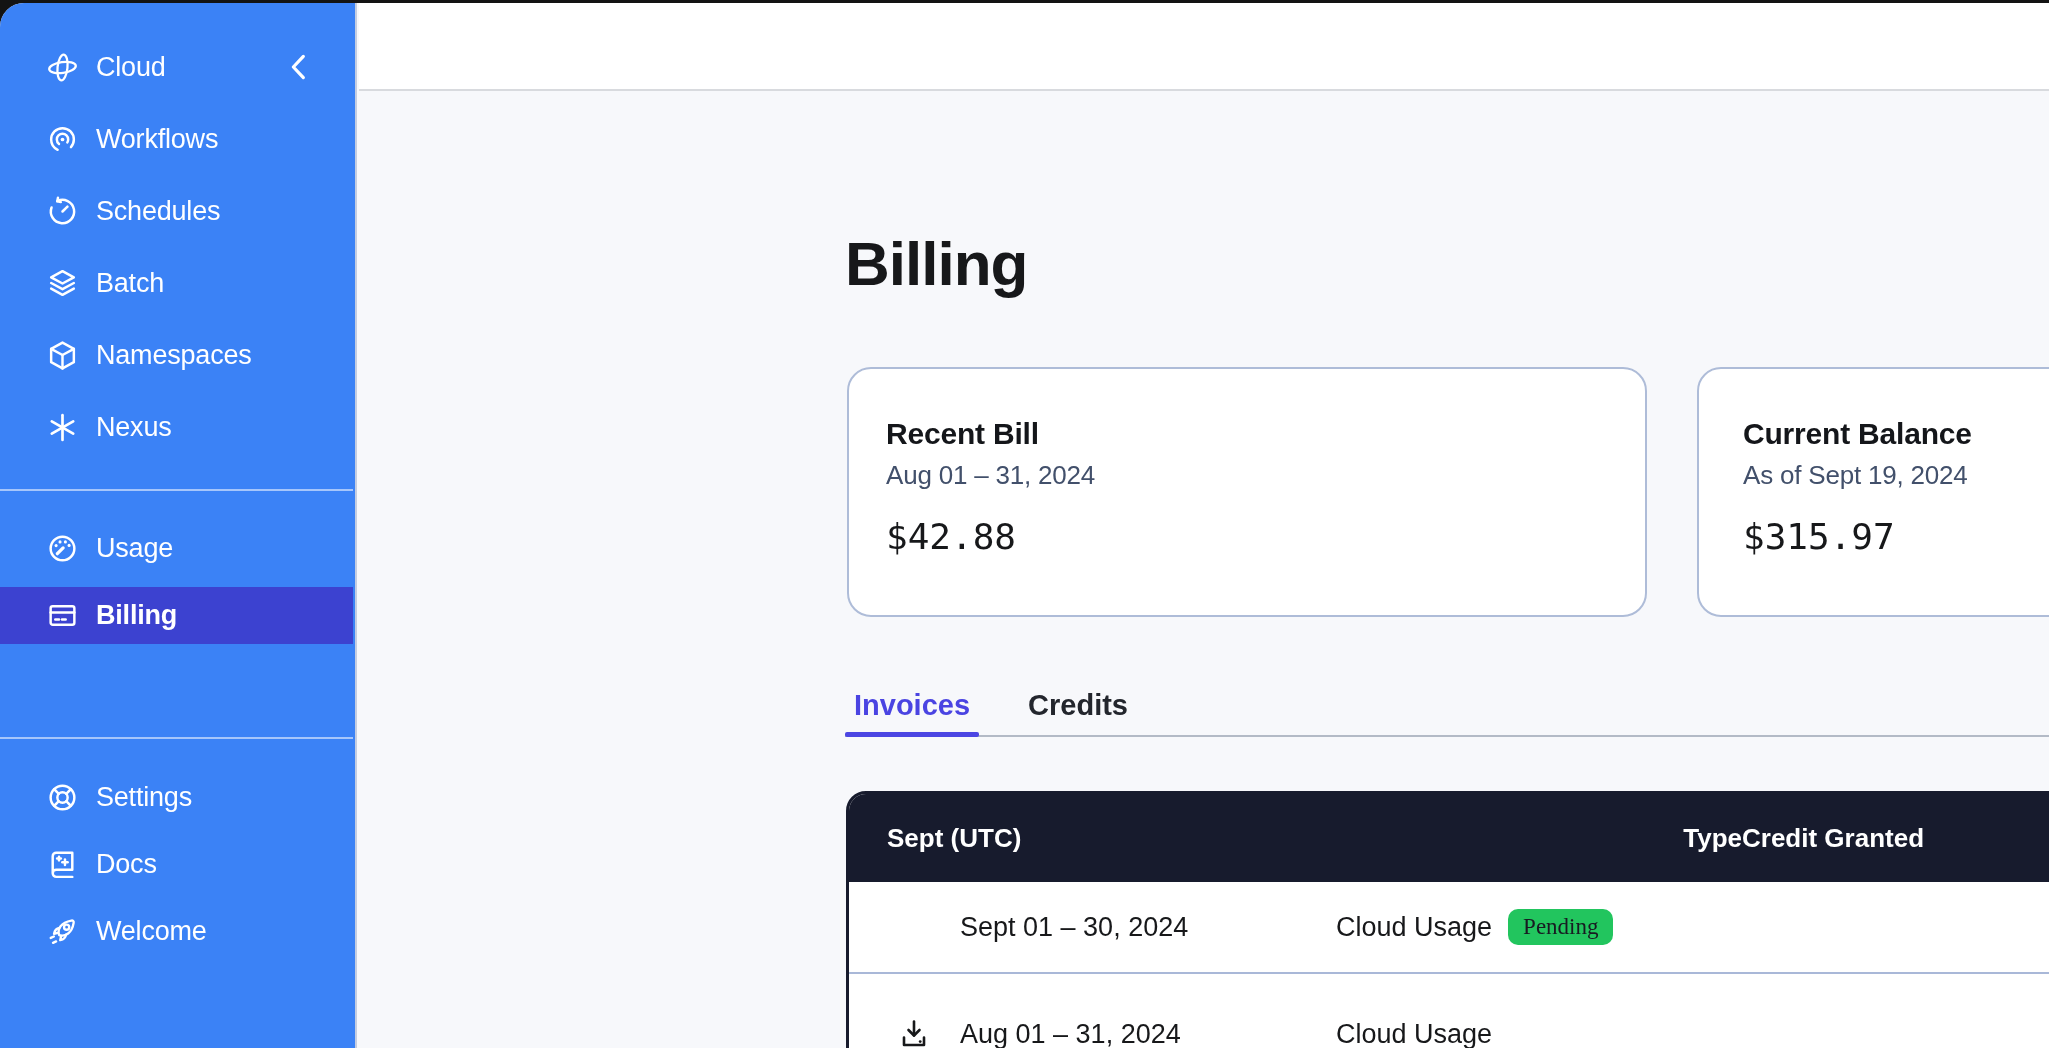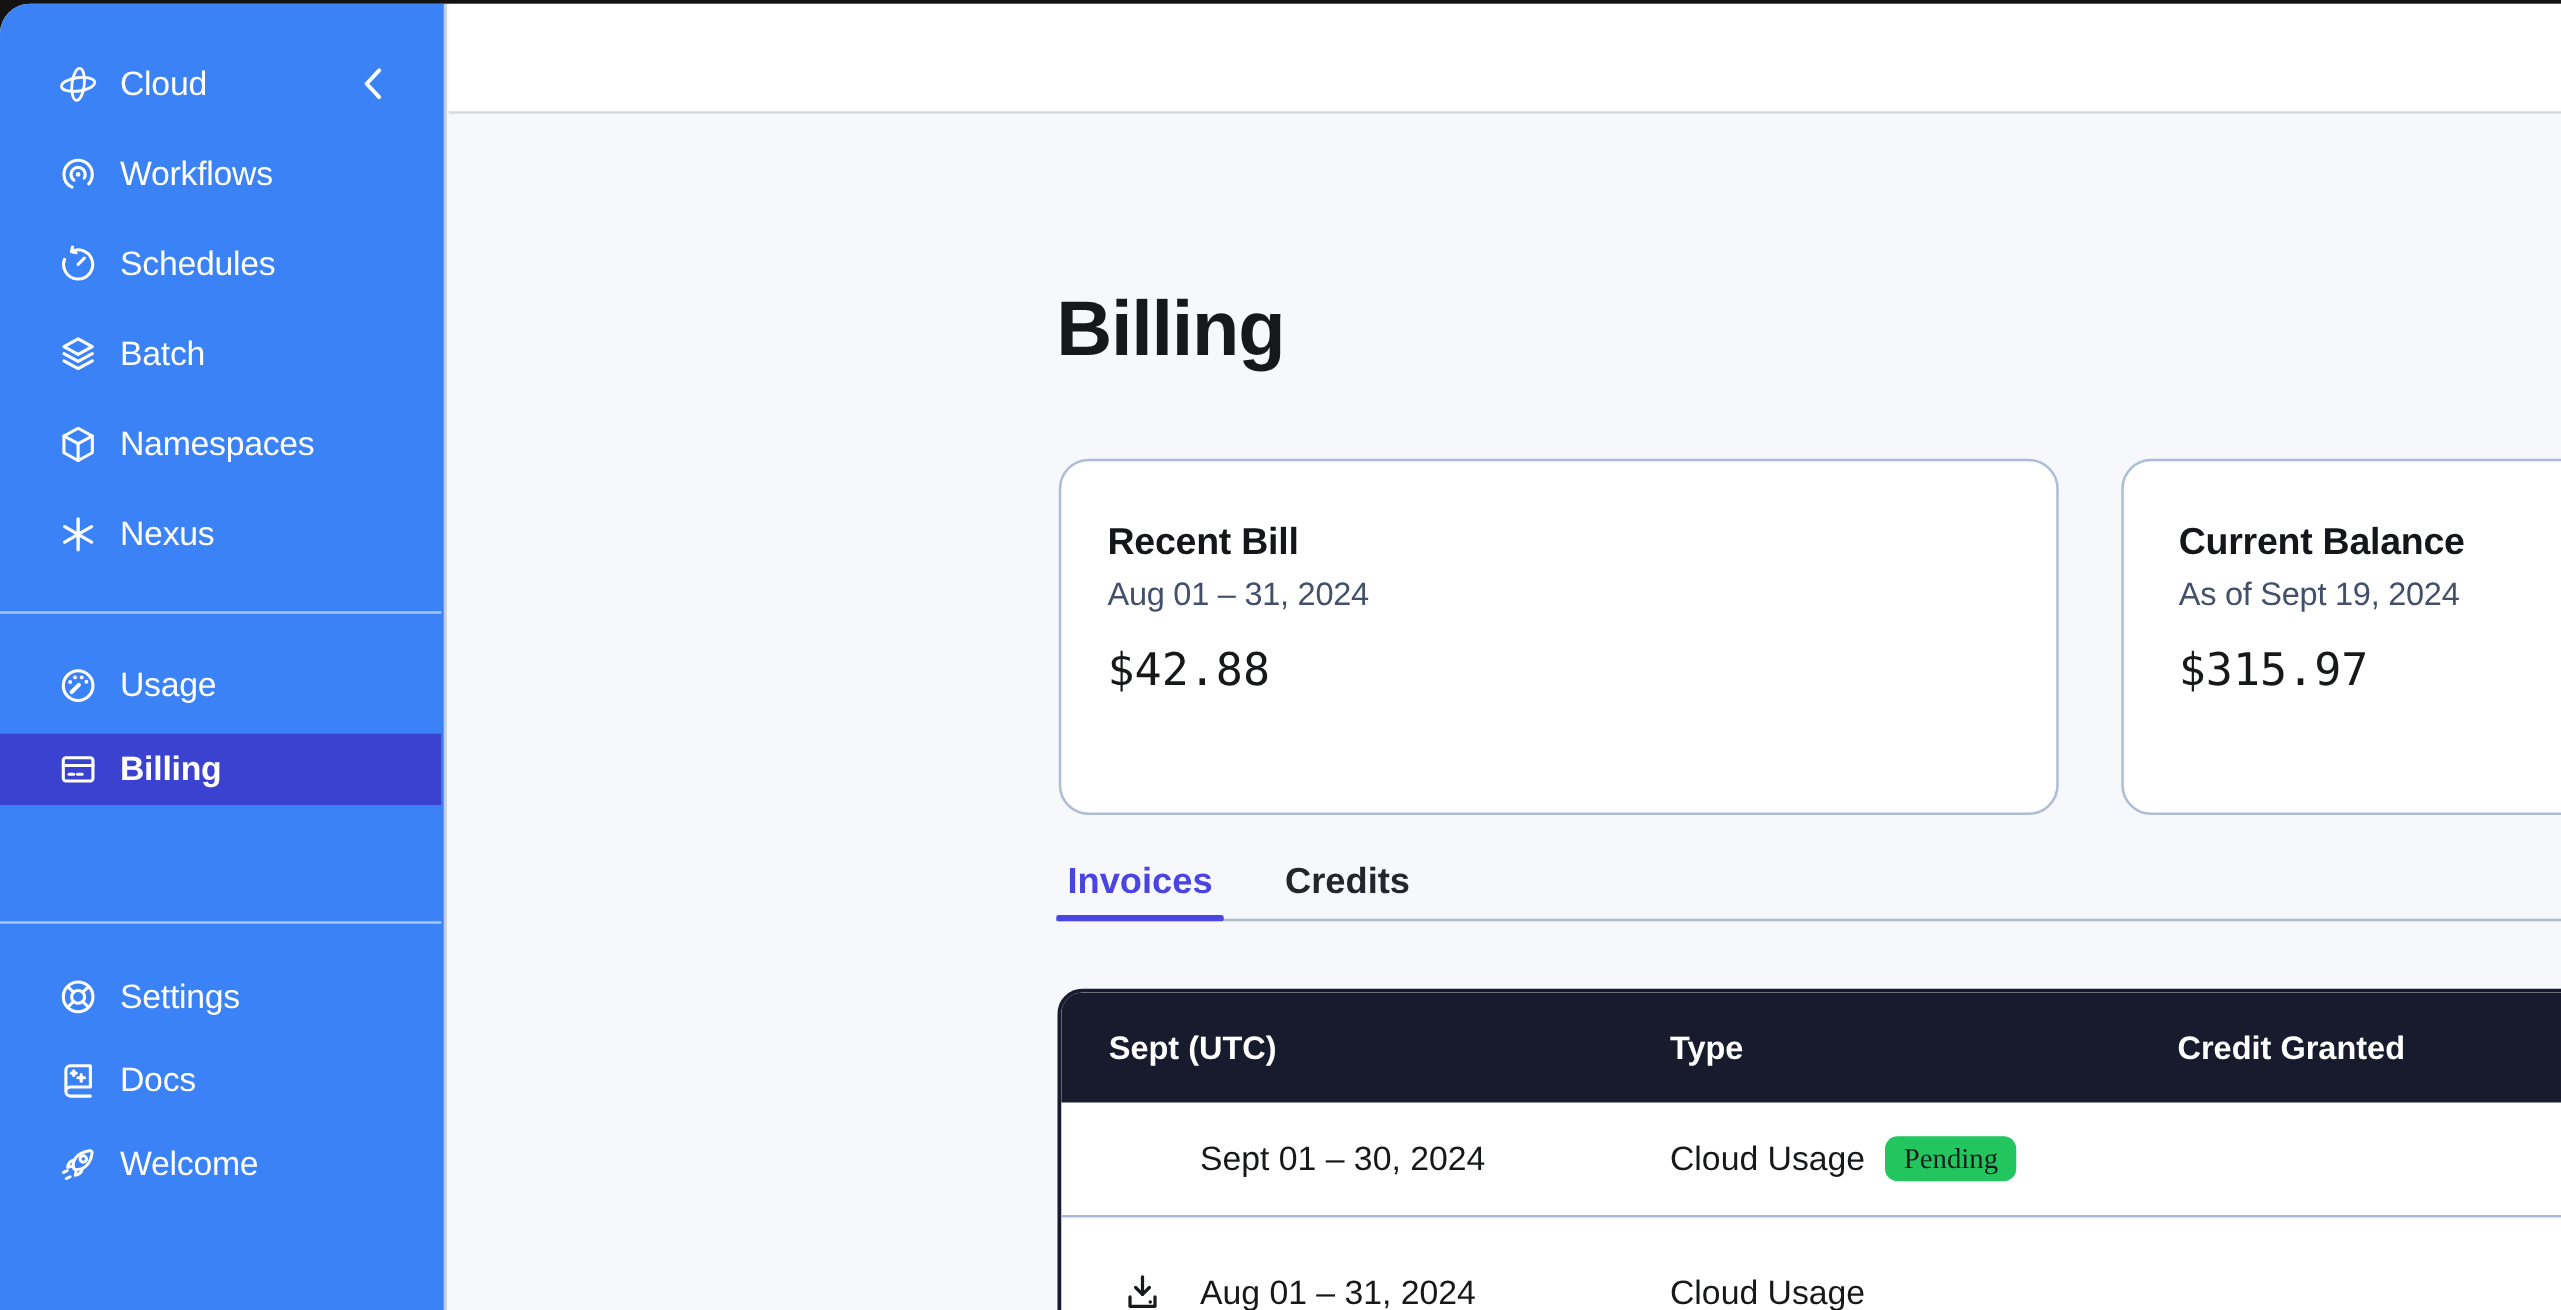--- a/index.html
+++ b/index.html
@@ -42,21 +42,21 @@
     background:#FFFFFF; border-bottom:2px solid #D8DADE;
   }
 
   
   .page-title {
     position:absolute; left:845px; top:225px;
     font-size:62px; font-weight:600; color:#17181A; letter-spacing:-1px;
   }
 
   .card {
-    position:absolute; top:364px; height:285px; background:#FFFFFF;
+    position:absolute; top:364px; height:250px; background:#FFFFFF;
     border:2px solid #AEBCD8; border-radius:24px; padding:48px 0 0 37px;
   }
   .card-recent { left:847px; width:800px; }
   .card-balance { left:1697px; width:480px; padding-left:44px; }
   .card-title { font-size:30px; font-weight:600; color:#14161A; letter-spacing:-0.2px; }
   .card-subtitle { font-size:26px; color:#42506B; margin-top:9px; letter-spacing:-0.2px; }
   .card-amount { font-family:"DejaVu Sans Mono", monospace; font-size:36px; color:#17181A; margin-top:25px; }
 
   
   .tabs {
@@ -74,21 +74,21 @@
 
   
   .invoice-table {
     position:absolute; left:846px; top:788px; width:1500px; height:430px;
     background:#FFFFFF; border:3px solid #171B2D;
     border-radius:20px 20px 0 0; overflow:hidden;
   }
   .t-header { display:flex; align-items:center; height:88px; background:#171B2D;
               color:#FFFFFF; font-size:26px; font-weight:600; }
   .th-date { width:487px; padding-left:38px; }
-  .th-type { width:406px; }
+  .th-type { width:406px;text-align:right; }
   .th-credit { flex:1; }
   .t-row { display:flex; align-items:center; height:92px; border-bottom:2px solid #A9B8D8;
            color:#17181A; font-size:27px; }
   .t-row:last-child { height:120px; border-bottom:none; }
   .td-date { width:487px; display:flex; align-items:center; padding-left:48px; }
   .dl-box { width:34px; height:34px; margin-right:29px; flex:0 0 34px; }
   .dl-box svg { width:34px; height:34px; display:block; }
   .td-type { width:406px; display:flex; align-items:center; }
   .td-credit { flex:1; }
   .badge {

